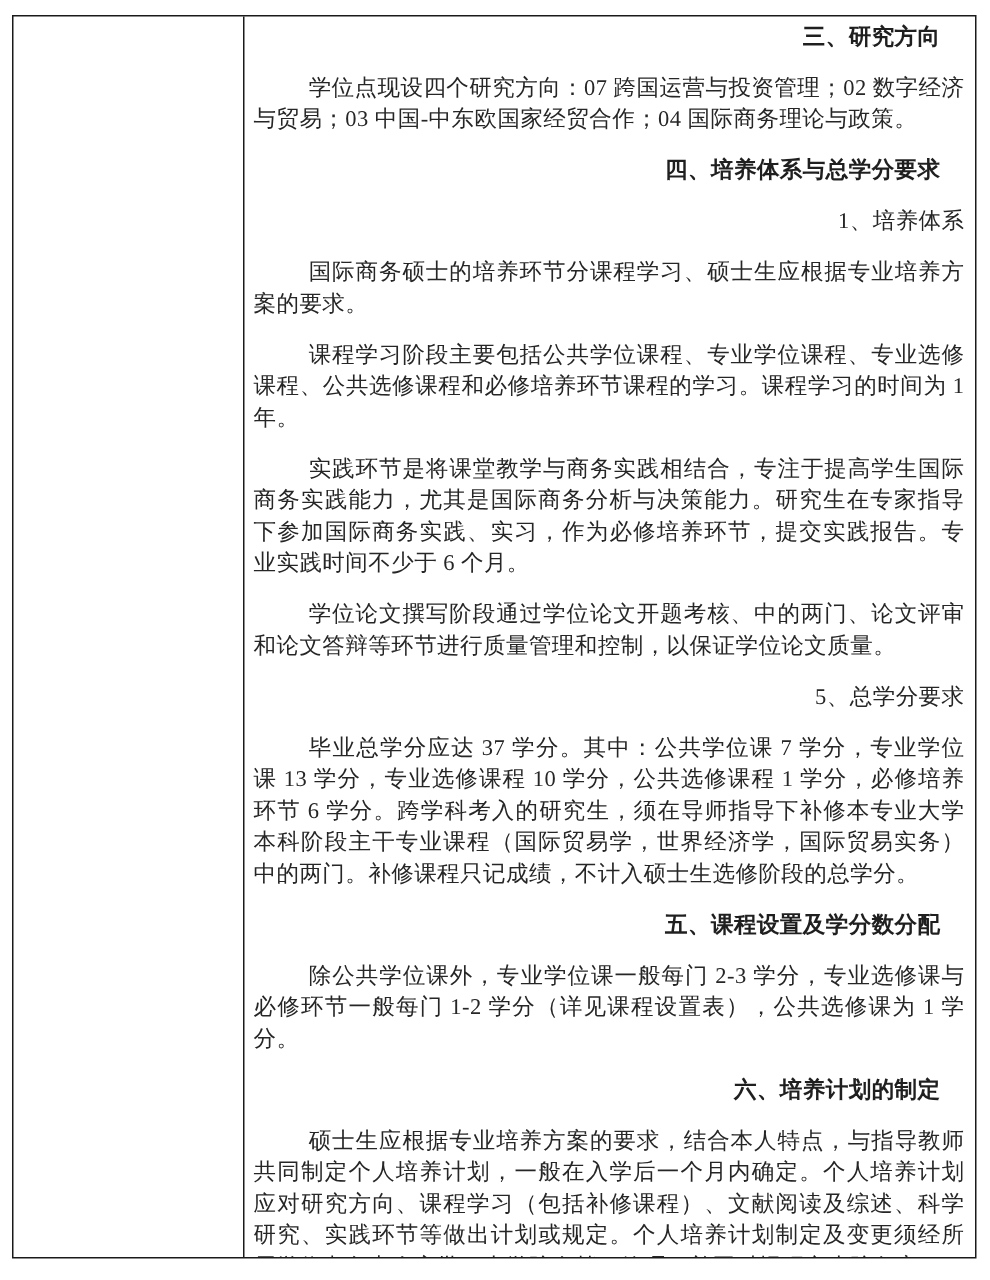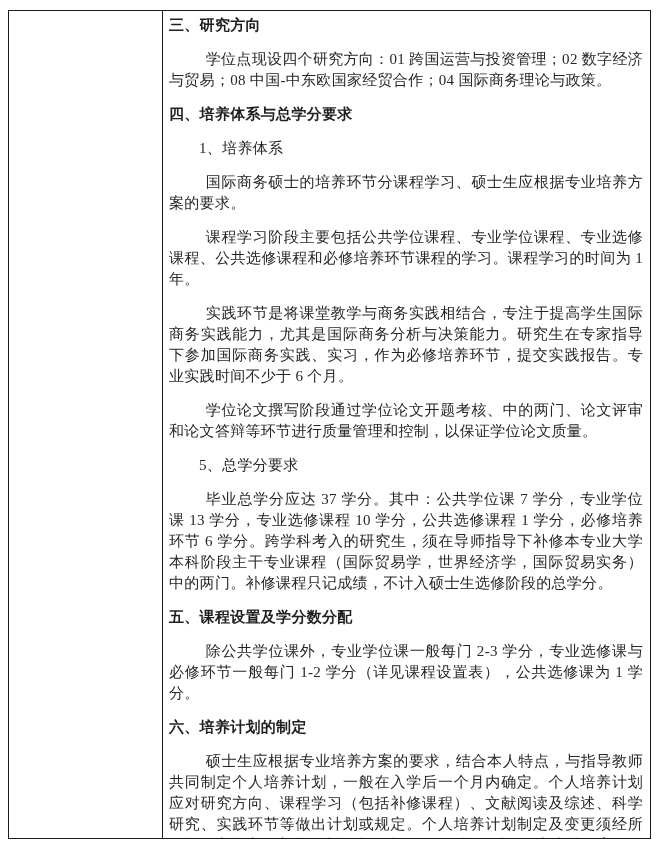--- a/index.html
+++ b/index.html
@@ -36,44 +36,46 @@
     flex: 1 1 auto;
     box-sizing: border-box;
     padding: 1px 7px 0 6px;
     font-size: 15px;
     line-height: 21px;
     letter-spacing: 0.3px;
     overflow: hidden;
   }
   .head {
     font-weight: 700;
-    margin: 13px 0;
+    margin: 13px 16px;
     color: #1f1f1f;
+    text-align: right;
   }
   .head:first-child {
     margin-top: 3px;
   }
   .sub {
     margin: 13px 0;
     text-indent: 2em;
+    text-align: right;
   }
   .para {
     margin: 13px 0;
     text-indent: 2.45em;
     text-align: justify;
   }
 </style>
 </head>
 <body>
 
 <div class="doc-table">
   <div class="cell-left"></div>
   <div class="cell-right">
     <div class="head">三、研究方向</div>
-    <div class="para">学位点现设四个研究方向：01 跨国运营与投资管理；02 数字经济与贸易；08 中国-中东欧国家经贸合作；04 国际商务理论与政策。</div>
+    <div class="para">学位点现设四个研究方向：07 跨国运营与投资管理；02 数字经济与贸易；03 中国-中东欧国家经贸合作；04 国际商务理论与政策。</div>
     <div class="head">四、培养体系与总学分要求</div>
     <div class="sub">1、培养体系</div>
     <div class="para">国际商务硕士的培养环节分课程学习、硕士生应根据专业培养方案的要求。</div>
     <div class="para">课程学习阶段主要包括公共学位课程、专业学位课程、专业选修课程、公共选修课程和必修培养环节课程的学习。课程学习的时间为 1 年。</div>
     <div class="para">实践环节是将课堂教学与商务实践相结合，专注于提高学生国际商务实践能力，尤其是国际商务分析与决策能力。研究生在专家指导下参加国际商务实践、实习，作为必修培养环节，提交实践报告。专业实践时间不少于 6 个月。</div>
     <div class="para">学位论文撰写阶段通过学位论文开题考核、中的两门、论文评审和论文答辩等环节进行质量管理和控制，以保证学位论文质量。</div>
     <div class="sub">5、总学分要求</div>
     <div class="para">毕业总学分应达 37 学分。其中：公共学位课 7 学分，专业学位课 13 学分，专业选修课程 10 学分，公共选修课程 1 学分，必修培养环节 6 学分。跨学科考入的研究生，须在导师指导下补修本专业大学本科阶段主干专业课程（国际贸易学，世界经济学，国际贸易实务）中的两门。补修课程只记成绩，不计入硕士生选修阶段的总学分。</div>
     <div class="head">五、课程设置及学分数分配</div>
     <div class="para">除公共学位课外，专业学位课一般每门 2-3 学分，专业选修课与必修环节一般每门 1-2 学分（详见课程设置表），公共选修课为 1 学分。</div>

